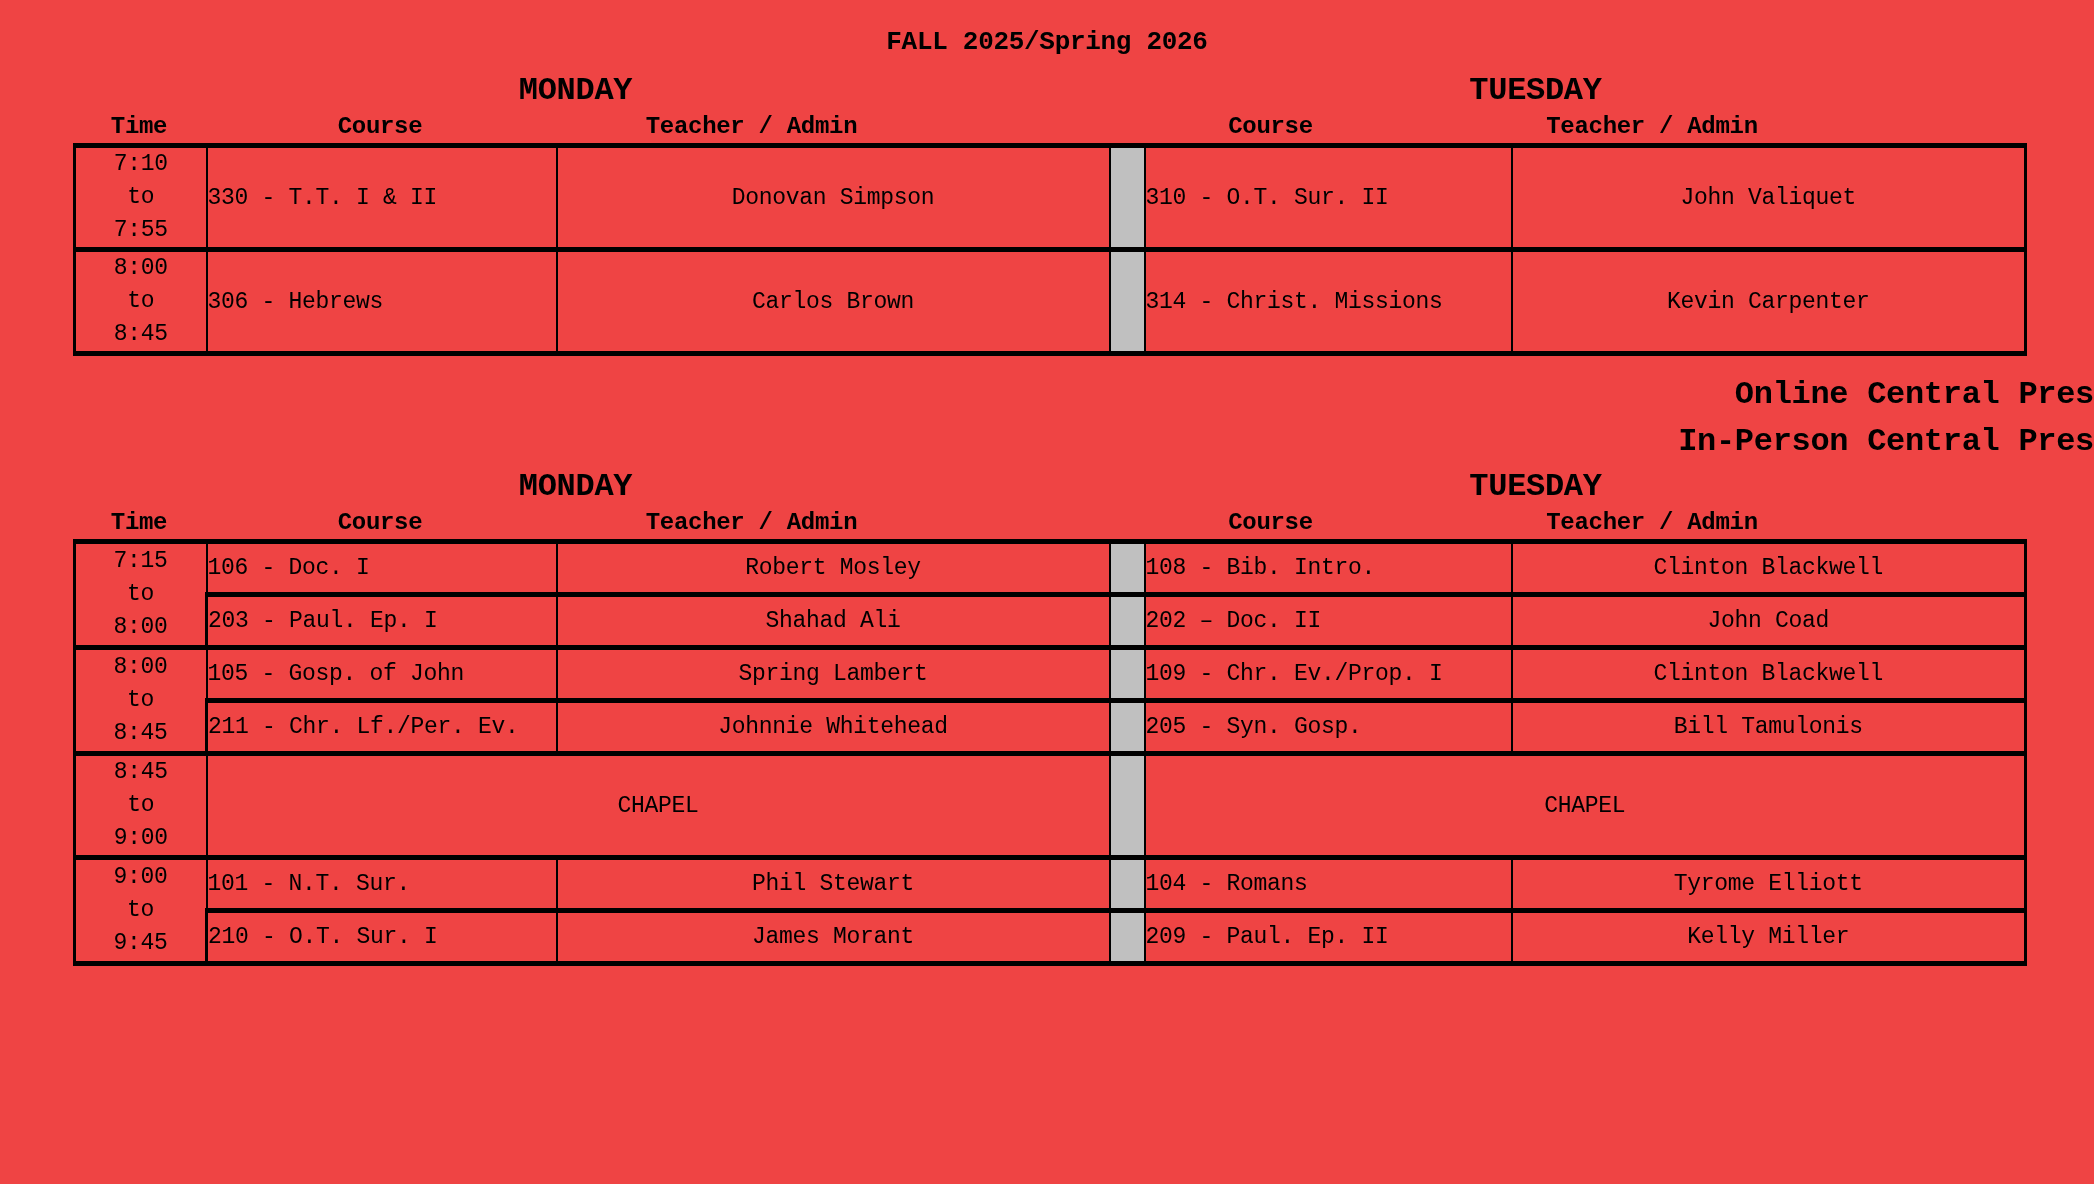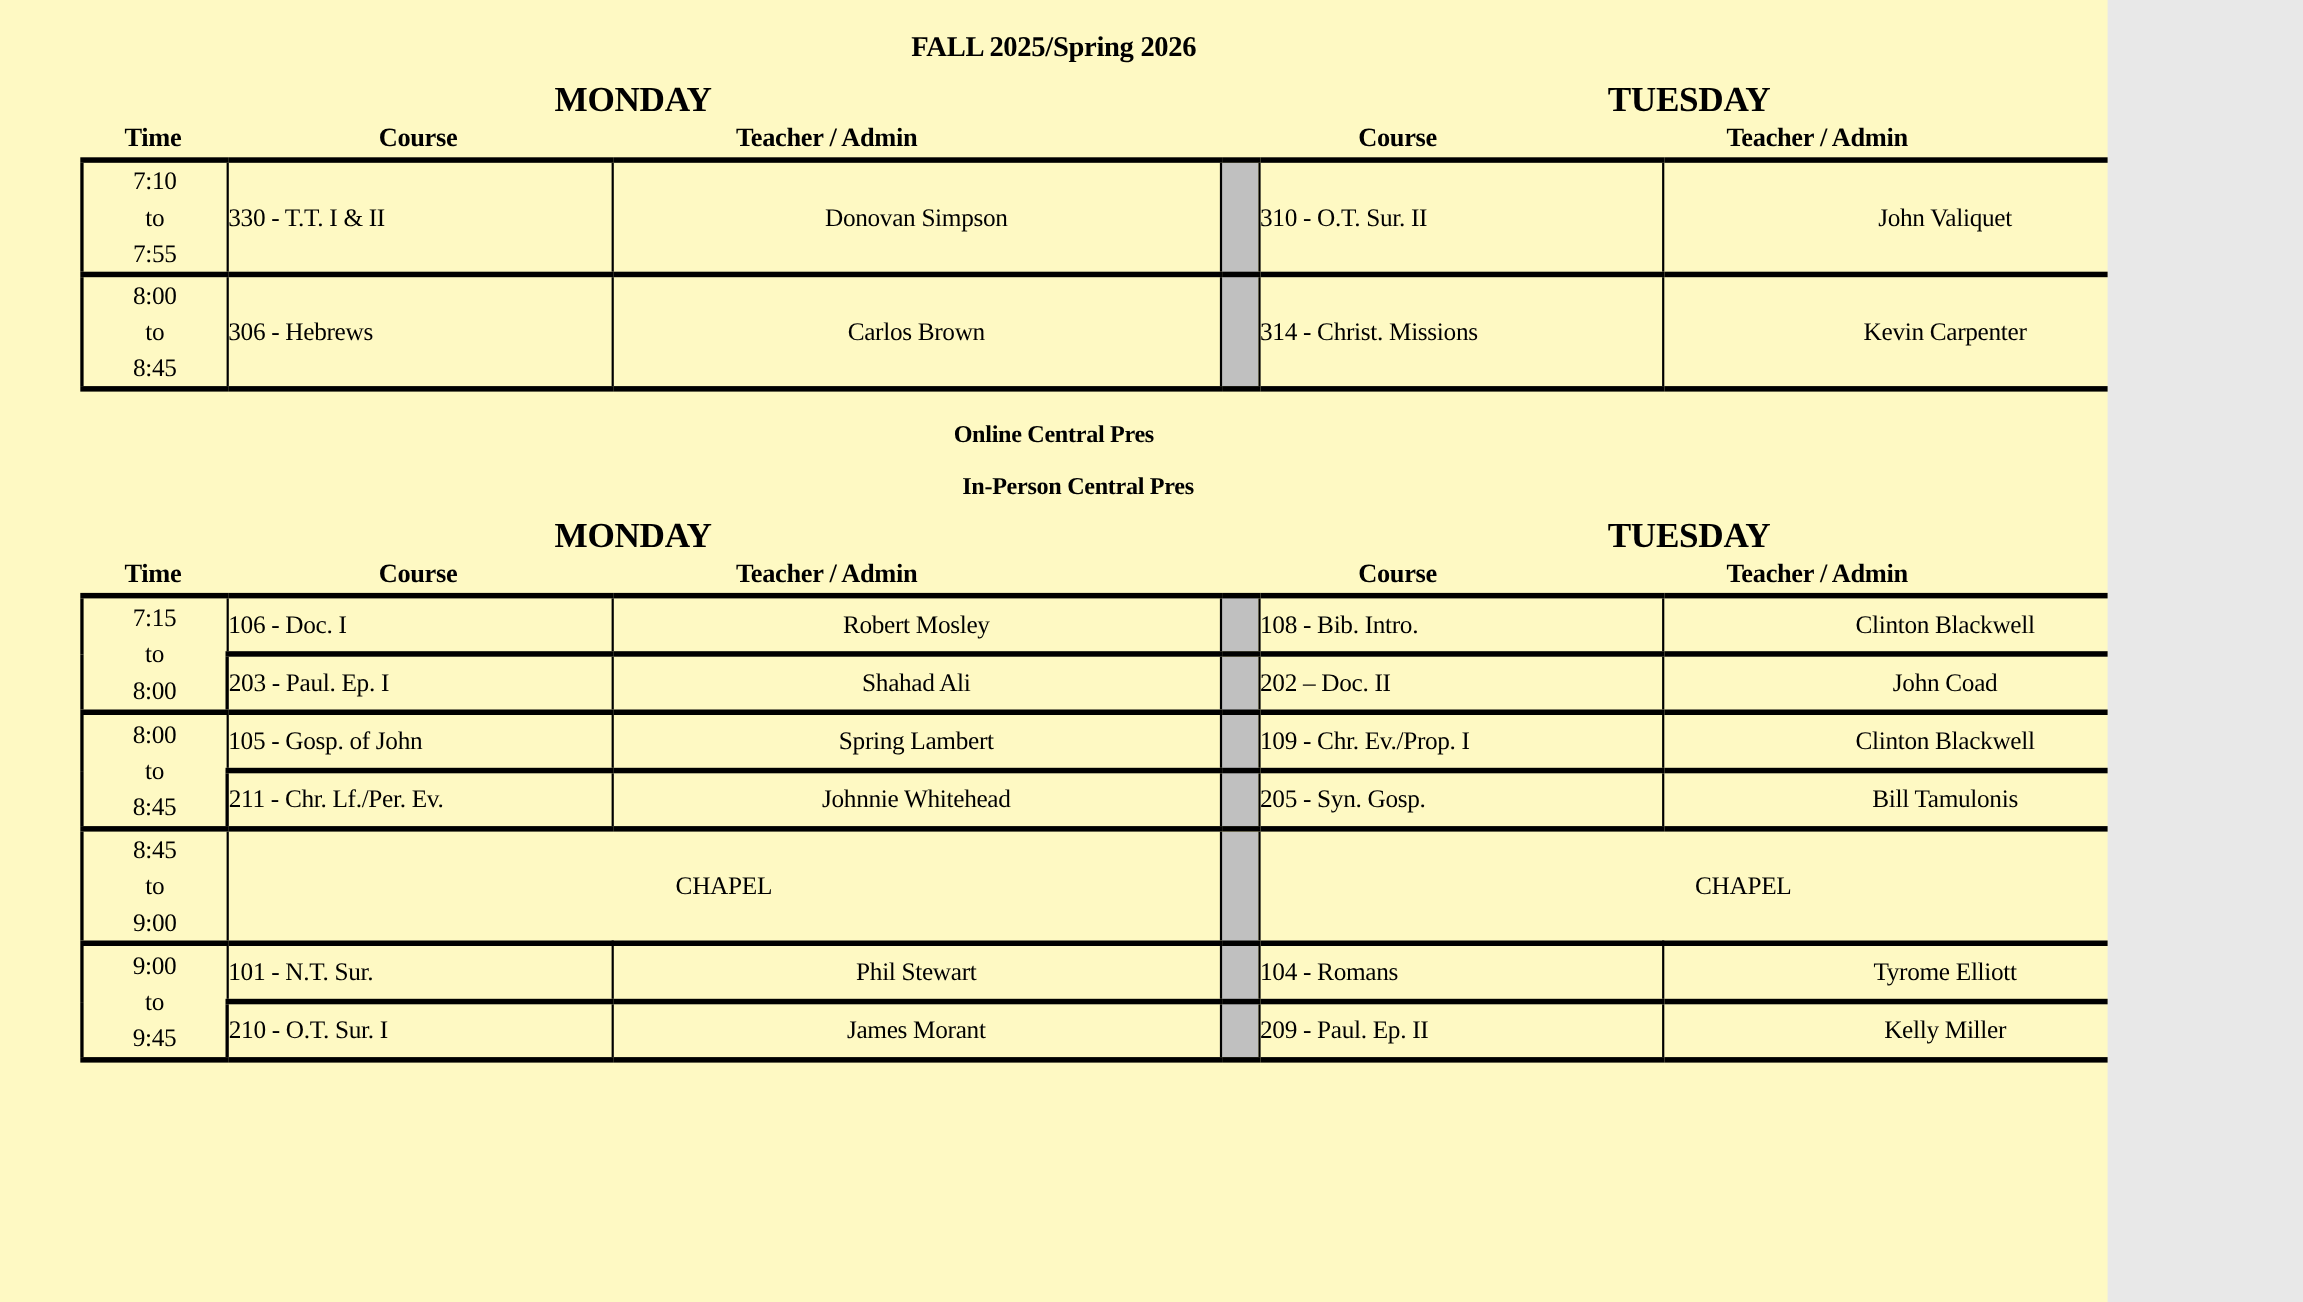--- a/index.html
+++ b/index.html
@@ -1,35 +1,35 @@
 <!DOCTYPE html>
 <html><head>
 <meta charset="utf-8">
 <style>
   html,body{margin:0;padding:0;background:#e8e8e8;}
   .page{
     position:relative;
-    width:1916px;height:1184px;
-    background:#fef9c3;
-    font-family:Liberation Serif, serif;
+    width:2094px;height:1184px;
+    background:#ef4444;
+    font-family:Liberation Mono, monospace;
     color:#000;
     letter-spacing:-0.3px;
     overflow:hidden;
   }
   
   .title{
     padding-top:27px;
     text-align:center;
     font-weight:bold;
     font-size:26px;
     line-height:31px;
   }
   .subtitle{padding-top:0;margin-top:12px;}
   .sec{
-    text-align:center;font-weight:bold;font-size:22px;line-height:32px;
+    text-align:right;font-weight:bold;font-size:32px;line-height:32px;
     margin-top:23px;
   }
   .sec2{margin-top:15px;margin-left:44px;}
   
   .head-grid{
     width:1951px;margin-left:73px;margin-top:17px;
     display:grid;
     grid-template-columns:132px 350px 553px 35px 367px 514px;
     grid-auto-rows:34px;
   }

